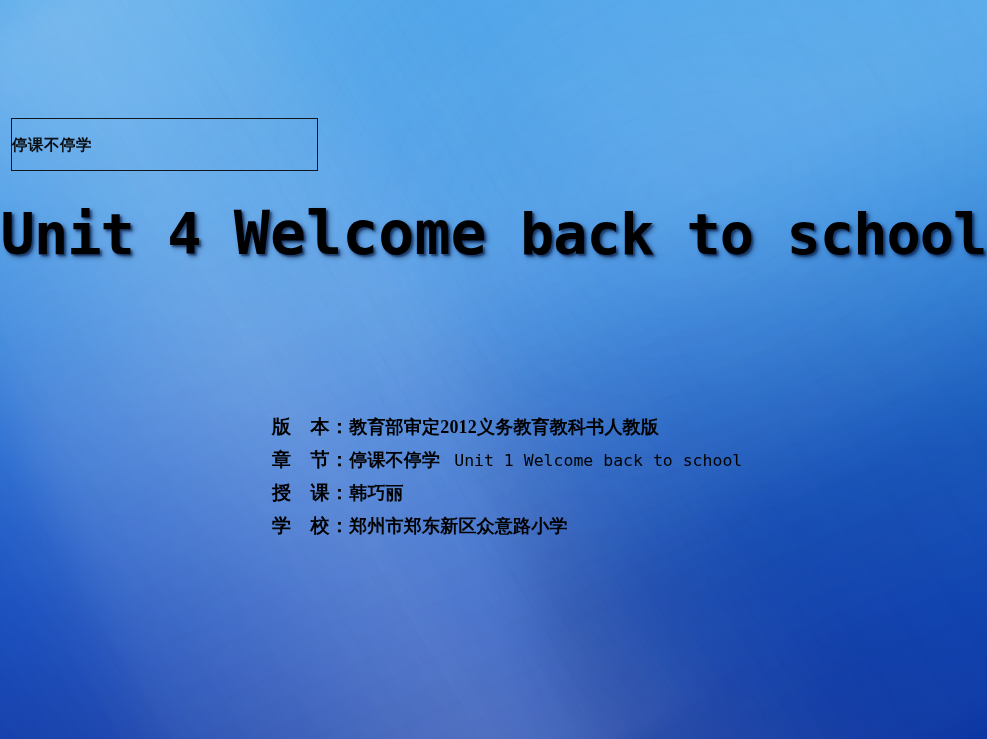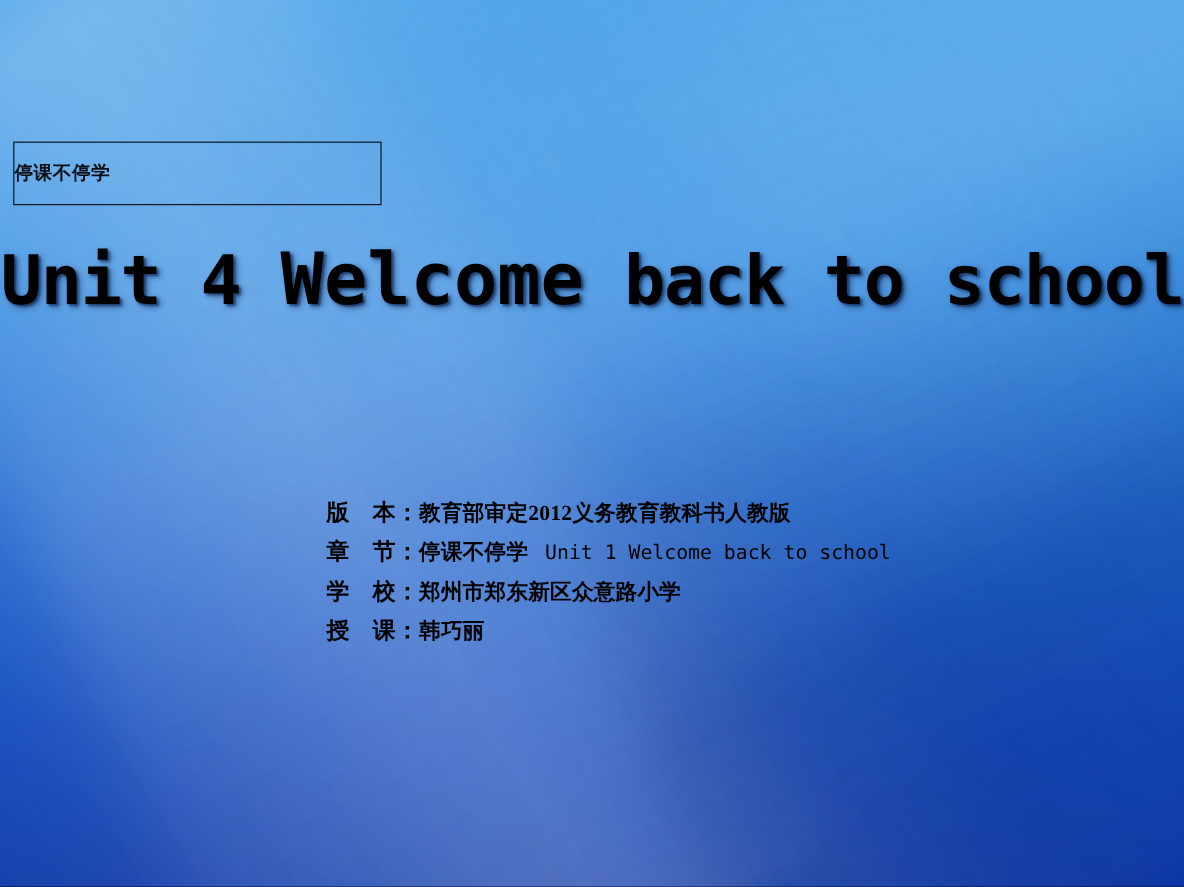--- a/index.html
+++ b/index.html
@@ -265,25 +265,25 @@
         <span class="info-value">教育部审定2012义务教育教科书人教版</span>
       </div>
 
       <div class="info-row">
         <span class="info-label">章　节：</span>
         <span class="info-value">停课不停学</span>
         <span class="info-value mono" style="padding-left:14px;">Unit 1 Welcome back to school</span>
       </div>
 
       <div class="info-row">
+        <span class="info-label">授　课：</span>
+        <span class="info-value">韩巧丽</span>
+      </div>
+
+      <div class="info-row">
         <span class="info-label">学　校：</span>
         <span class="info-value">郑州市郑东新区众意路小学</span>
       </div>
 
-      <div class="info-row">
-        <span class="info-label">授　课：</span>
-        <span class="info-value">韩巧丽</span>
-      </div>
-
     </div>
 
   </div>
 </div>
 
 </body></html>

